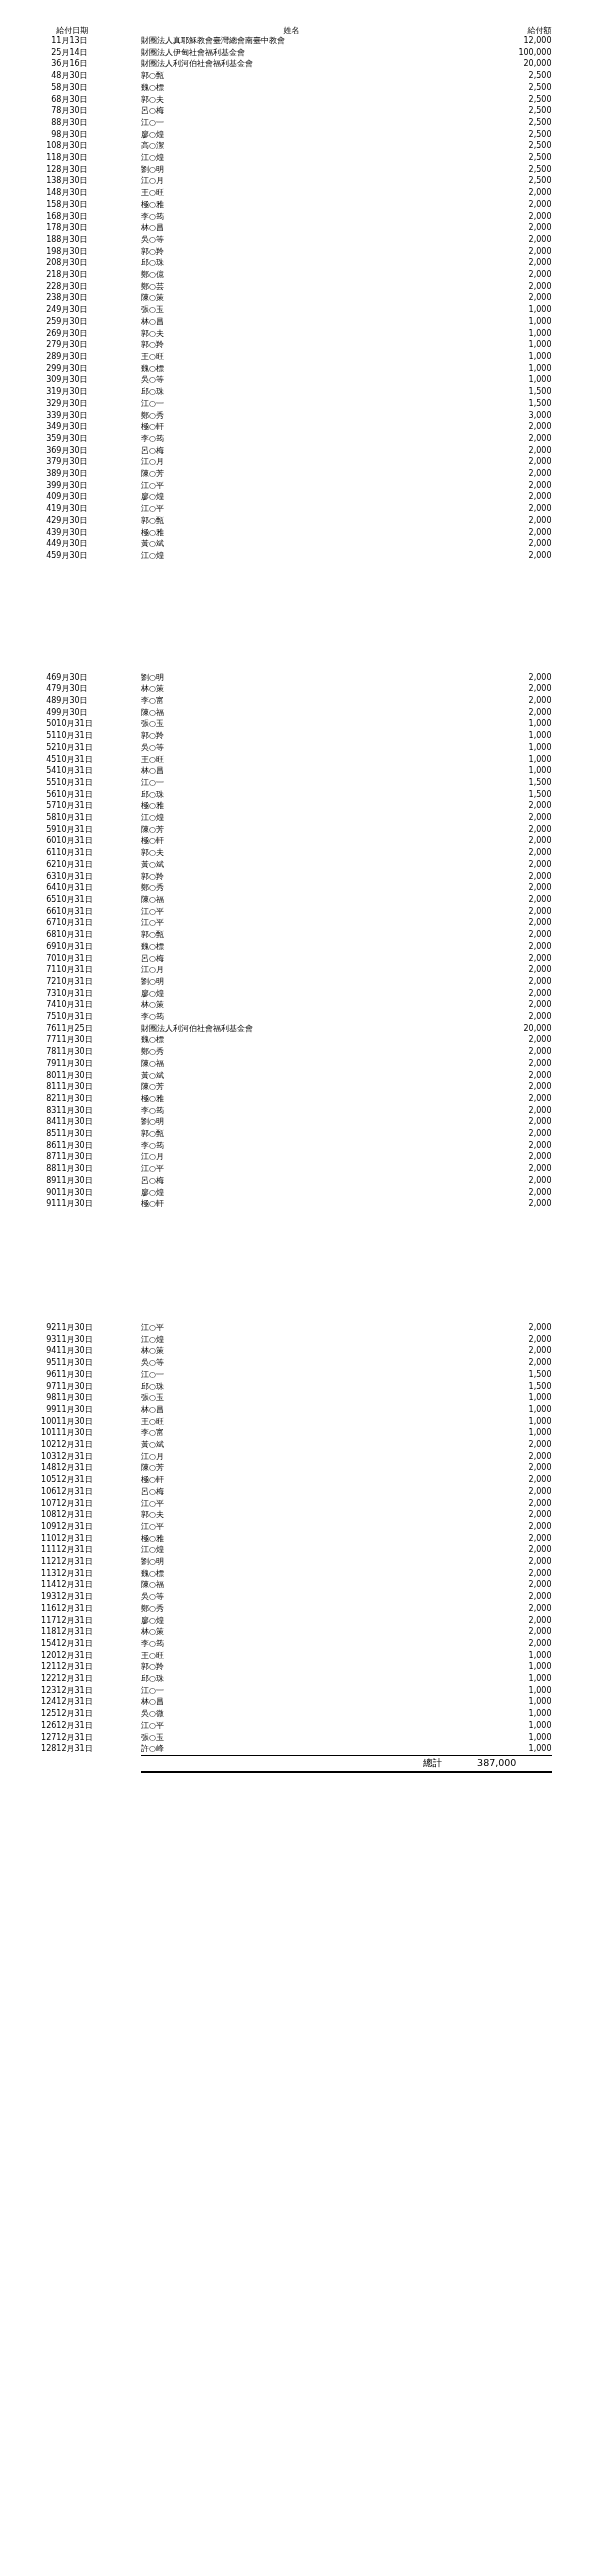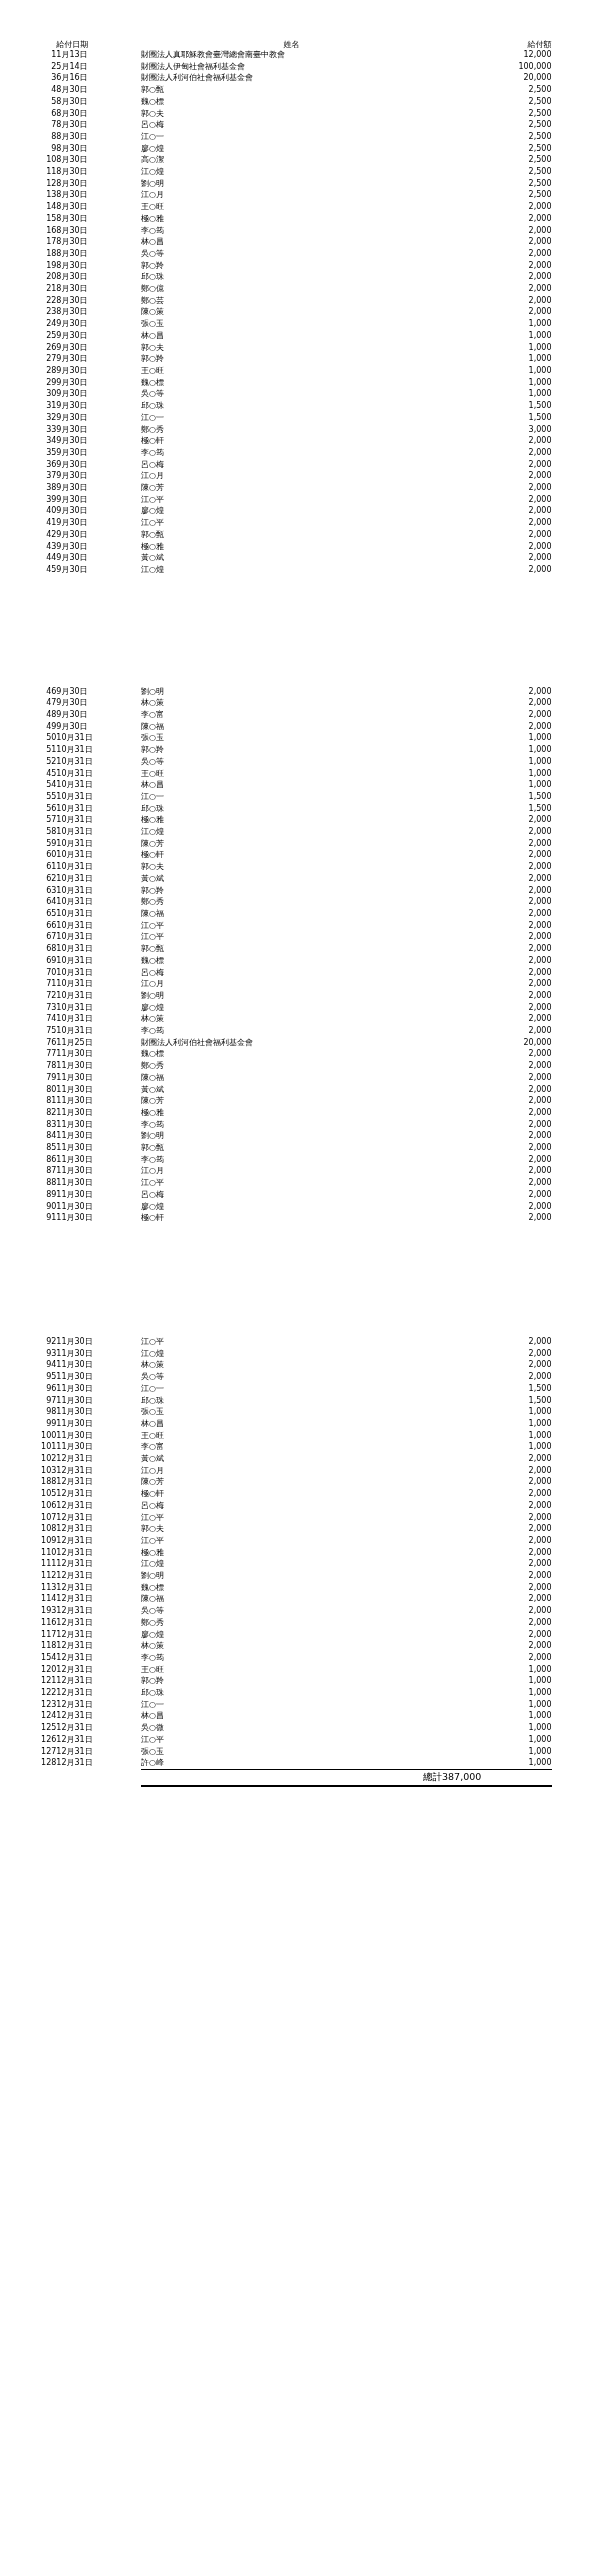--- a/index.html
+++ b/index.html
@@ -9,21 +9,21 @@
   }
   body {
     width: 607px;
     min-height: 2576px;
     font-family: "DejaVu Sans", "Liberation Sans", sans-serif;
     color: #000000;
   }
   .page {
     position: relative;
     width: 607px;
-    padding-top: 41px;
+    padding-top: 27px;
     box-sizing: border-box;
   }
   table.donations {
     border-collapse: collapse;
     margin-left: 23.5px;
     width: 528px;
     font-size: 8px;
     line-height: 1.0;
   }
   table.donations td, table.donations th {
@@ -77,21 +77,21 @@
     font-size: 9.5px;
     font-weight: normal;
   }
   .total-label {
     text-align: right;
     padding-right: 10.3px;
     border-top: 0.7px solid #000;
     border-bottom: 2.2px double #000;
   }
   .total-value {
-    text-align: left;
+    text-align: center;
     padding-right: 2.9px;
     border-top: 0.7px solid #000;
     border-bottom: 2.2px double #000;
   }
   .blank-cell { border: none; }
 </style>
 </head>
 <body>
 
 <div class="page">
@@ -723,21 +723,21 @@
           <td class="c-name">黃○斌</td>
           <td class="c-amt">2,000</td>
         </tr>
         <tr class="row">
           <td class="c-no">103</td>
           <td class="c-date">12月31日</td>
           <td class="c-name">江○月</td>
           <td class="c-amt">2,000</td>
         </tr>
         <tr class="row">
-          <td class="c-no">188</td>
+          <td class="c-no">148</td>
           <td class="c-date">12月31日</td>
           <td class="c-name">陳○芳</td>
           <td class="c-amt">2,000</td>
         </tr>
         <tr class="row">
           <td class="c-no">105</td>
           <td class="c-date">12月31日</td>
           <td class="c-name">極○軒</td>
           <td class="c-amt">2,000</td>
         </tr>

